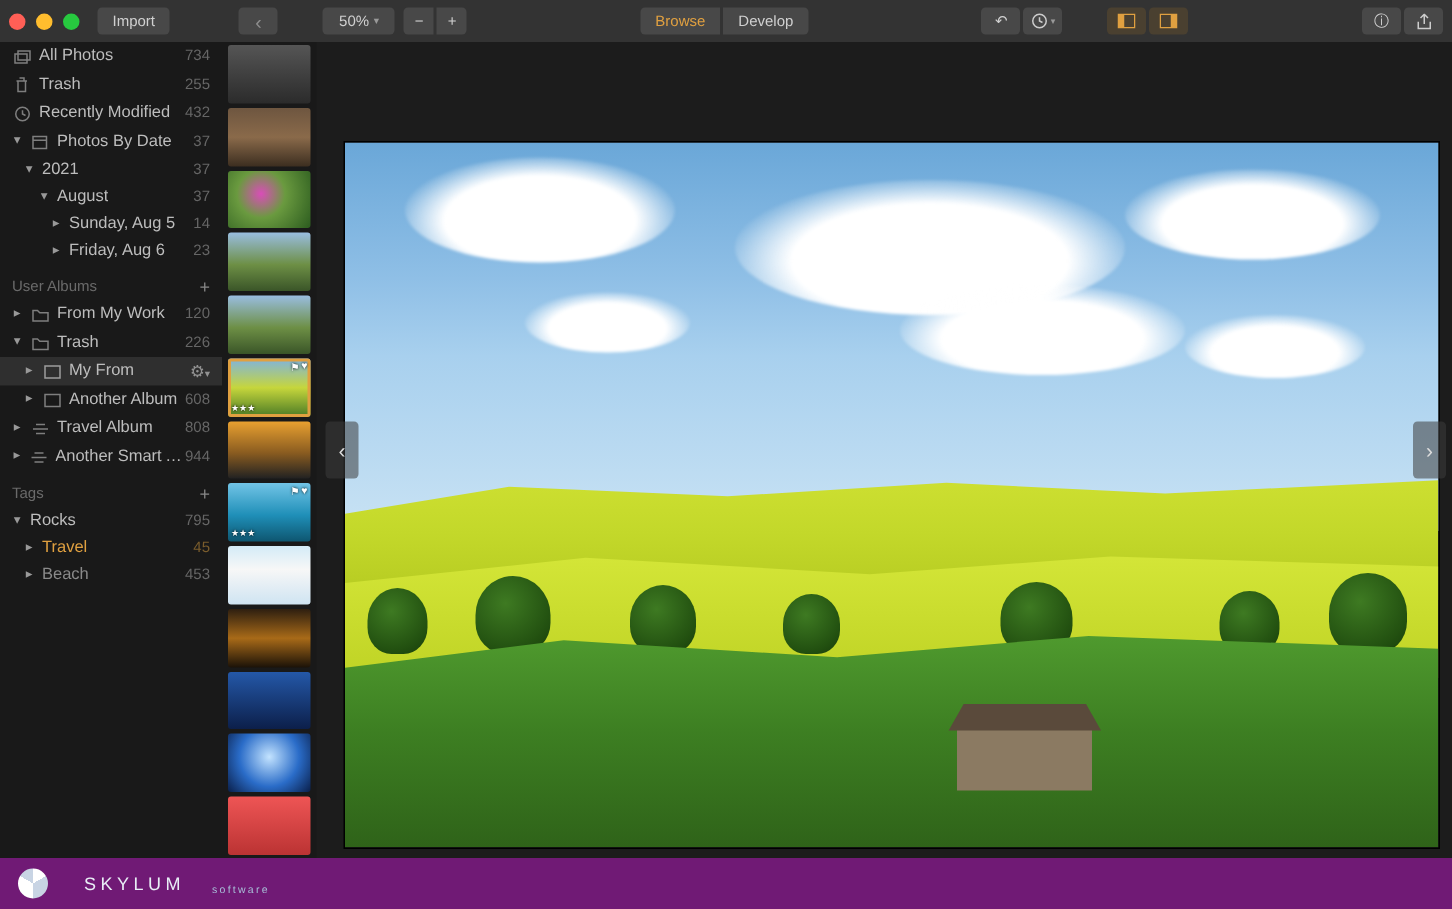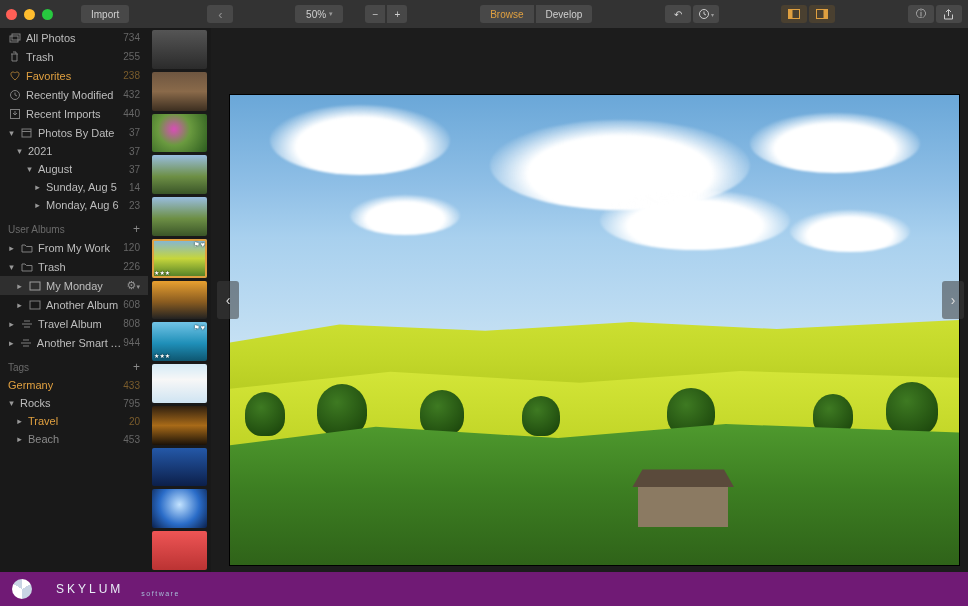--- a/index.html
+++ b/index.html
@@ -12,21 +12,21 @@
   overflow: hidden;
 }
 
 
 .toolbar {
   height: 28px;
   background: #333333;
   display: flex;
   align-items: center;
   padding: 0 6px;
-  gap: 22px;
+  gap: 6px;
 }
 .traffic-lights { display: flex; gap: 7px; padding-right: 6px; }
 .light { width: 11px; height: 11px; border-radius: 50%; }
 .light.red { background: #ff5f56; }
 .light.yellow { background: #ffbd2e; }
 .light.green { background: #27c93f; }
 .tb-btn {
   background: #484848; border-radius: 3px; color: #d0d0d0;
   display: flex; align-items: center; justify-content: center;
   height: 18px; padding: 0 10px; font-size: 10px;
@@ -57,21 +57,21 @@
 .catalog-row .calicon { opacity: .5; }
 .section-row {
   display: flex; justify-content: space-between; align-items: center;
   padding: 8px 8px 2px 8px; color: #6a6a6a; font-size: 10px;
 }
 .section-row .plus { color: #888; font-size: 12px; }
 .item-row {
   display: flex; align-items: center; justify-content: space-between;
   padding: 3px 8px; min-height: 18px; font-size: 11px; color: #bdbdbd;
 }
-.item-row .left { display: flex; align-items: center; gap: 5px; overflow: hidden; }
+.item-row .left { display: flex; align-items: flex-start; gap: 5px; overflow: hidden; }
 .item-row .left .txt { white-space: nowrap; overflow: hidden; text-overflow: ellipsis; }
 .item-row .cnt { color: #666; font-size: 10px; }
 .item-row.highlighted { color: #e0a040; }
 .item-row.highlighted .cnt { color: #7a5c2c; }
 .item-row.subtle .txt { color: #8a8a8a; }
 .item-row.selected { background: #2f2f2f; }
 .item-row.selected .gear { opacity:.7; font-size:11px; }
 .tri { display: inline-block; width: 7px; text-align: center; font-size:9px; color:#999; }
 .icon-slot { width: 13px; height: 13px; display:flex; align-items:center; justify-content:center; opacity:.7; }
 .indent1 { padding-left: 16px; }
@@ -261,55 +261,32 @@
       <span class="left">
           <span class="icon-slot">
             <svg width="11" height="12" viewBox="0 0 11 12">
               <path d="M2 3 H9 M3 3 V10 H8 V3 M4 1 H7 V3" stroke="#aaa" fill="none"></path>
             </svg>
           </span>
           <span class="txt">Trash</span>
         </span>
       <span class="cnt">255</span>
     </div>
-    <div class="item-row highlighted">
-      <span class="left">
-          <span class="icon-slot">
-            <svg width="12" height="11" viewBox="0 0 12 11">
-              <path d="M6 10 C1 6 1 2 4 2 C5 2 6 3 6 3 C6 3 7 2 8 2 C11 2 11 6 6 10 Z" stroke="#e0a040" fill="none"></path>
-            </svg>
-          </span>
-          <span class="txt">Favorites</span>
-        </span>
-      <span class="cnt">238</span>
-    </div>
     <div class="item-row">
       <span class="left">
           <span class="icon-slot">
             <svg width="12" height="12" viewBox="0 0 12 12">
               <circle cx="6" cy="6" r="4.5" stroke="#aaa" fill="none"></circle>
               <path d="M6 3.5 V6 L8 7" stroke="#aaa" fill="none"></path>
             </svg>
           </span>
           <span class="txt">Recently Modified</span>
         </span>
       <span class="cnt">432</span>
     </div>
-    <div class="item-row">
-      <span class="left">
-          <span class="icon-slot">
-            <svg width="12" height="12" viewBox="0 0 12 12">
-              <rect x="1.5" y="1.5" width="9" height="9" stroke="#aaa" fill="none"></rect>
-              <path d="M6 3 V7 M4 5 L6 7 L8 5" stroke="#aaa" fill="none"></path>
-            </svg>
-          </span>
-          <span class="txt">Recent Imports</span>
-        </span>
-      <span class="cnt">440</span>
-    </div>
 
     <div class="item-row">
       <span class="left">
           <span class="tri">▾</span>
           <span class="icon-slot">
             <svg width="11" height="11" viewBox="0 0 11 11">
               <rect x="1" y="2" width="9" height="8" stroke="#aaa" fill="none"></rect>
               <line x1="1" y1="4.5" x2="10" y2="4.5" stroke="#aaa"></line>
             </svg>
           </span>
@@ -334,21 +311,21 @@
     <div class="item-row indent3">
       <span class="left">
           <span class="tri">▸</span>
           <span class="txt">Sunday, Aug 5</span>
         </span>
       <span class="cnt">14</span>
     </div>
     <div class="item-row indent3">
       <span class="left">
           <span class="tri">▸</span>
-          <span class="txt">Monday, Aug 6</span>
+          <span class="txt">Friday, Aug 6</span>
         </span>
       <span class="cnt">23</span>
     </div>
 
     <div class="section-row">
       <span>User Albums</span>
       <span class="plus">+</span>
     </div>
     <div class="item-row">
       <span class="left">
@@ -375,21 +352,21 @@
       <span class="cnt">226</span>
     </div>
     <div class="item-row indent1 selected">
       <span class="left">
           <span class="tri">▸</span>
           <span class="icon-slot">
             <svg width="12" height="10" viewBox="0 0 12 10">
               <rect x="1" y="1" width="10" height="8" stroke="#ccc" fill="none"></rect>
             </svg>
           </span>
-          <span class="txt">My Monday</span>
+          <span class="txt">My From</span>
         </span>
       <span class="gear">⚙<span style="font-size:7px">▾</span></span>
     </div>
     <div class="item-row indent1">
       <span class="left">
           <span class="tri">▸</span>
           <span class="icon-slot">
             <svg width="12" height="10" viewBox="0 0 12 10">
               <rect x="1" y="1" width="10" height="8" stroke="#aaa" fill="none"></rect>
             </svg>
@@ -420,39 +397,33 @@
           </span>
           <span class="txt">Another Smart A…</span>
         </span>
       <span class="cnt">944</span>
     </div>
 
     <div class="section-row">
       <span>Tags</span>
       <span class="plus">+</span>
     </div>
-    <div class="item-row highlighted">
-      <span class="left">
-          <span class="txt">Germany</span>
-        </span>
-      <span class="cnt">433</span>
-    </div>
     <div class="item-row">
       <span class="left">
           <span class="tri">▾</span>
           <span class="txt">Rocks</span>
         </span>
       <span class="cnt">795</span>
     </div>
     <div class="item-row indent1 highlighted">
       <span class="left">
           <span class="tri">▸</span>
           <span class="txt">Travel</span>
         </span>
-      <span class="cnt">20</span>
+      <span class="cnt">45</span>
     </div>
     <div class="item-row indent1 subtle">
       <span class="left">
           <span class="tri">▸</span>
           <span class="txt">Beach</span>
         </span>
       <span class="cnt">453</span>
     </div>
   </div>
 

